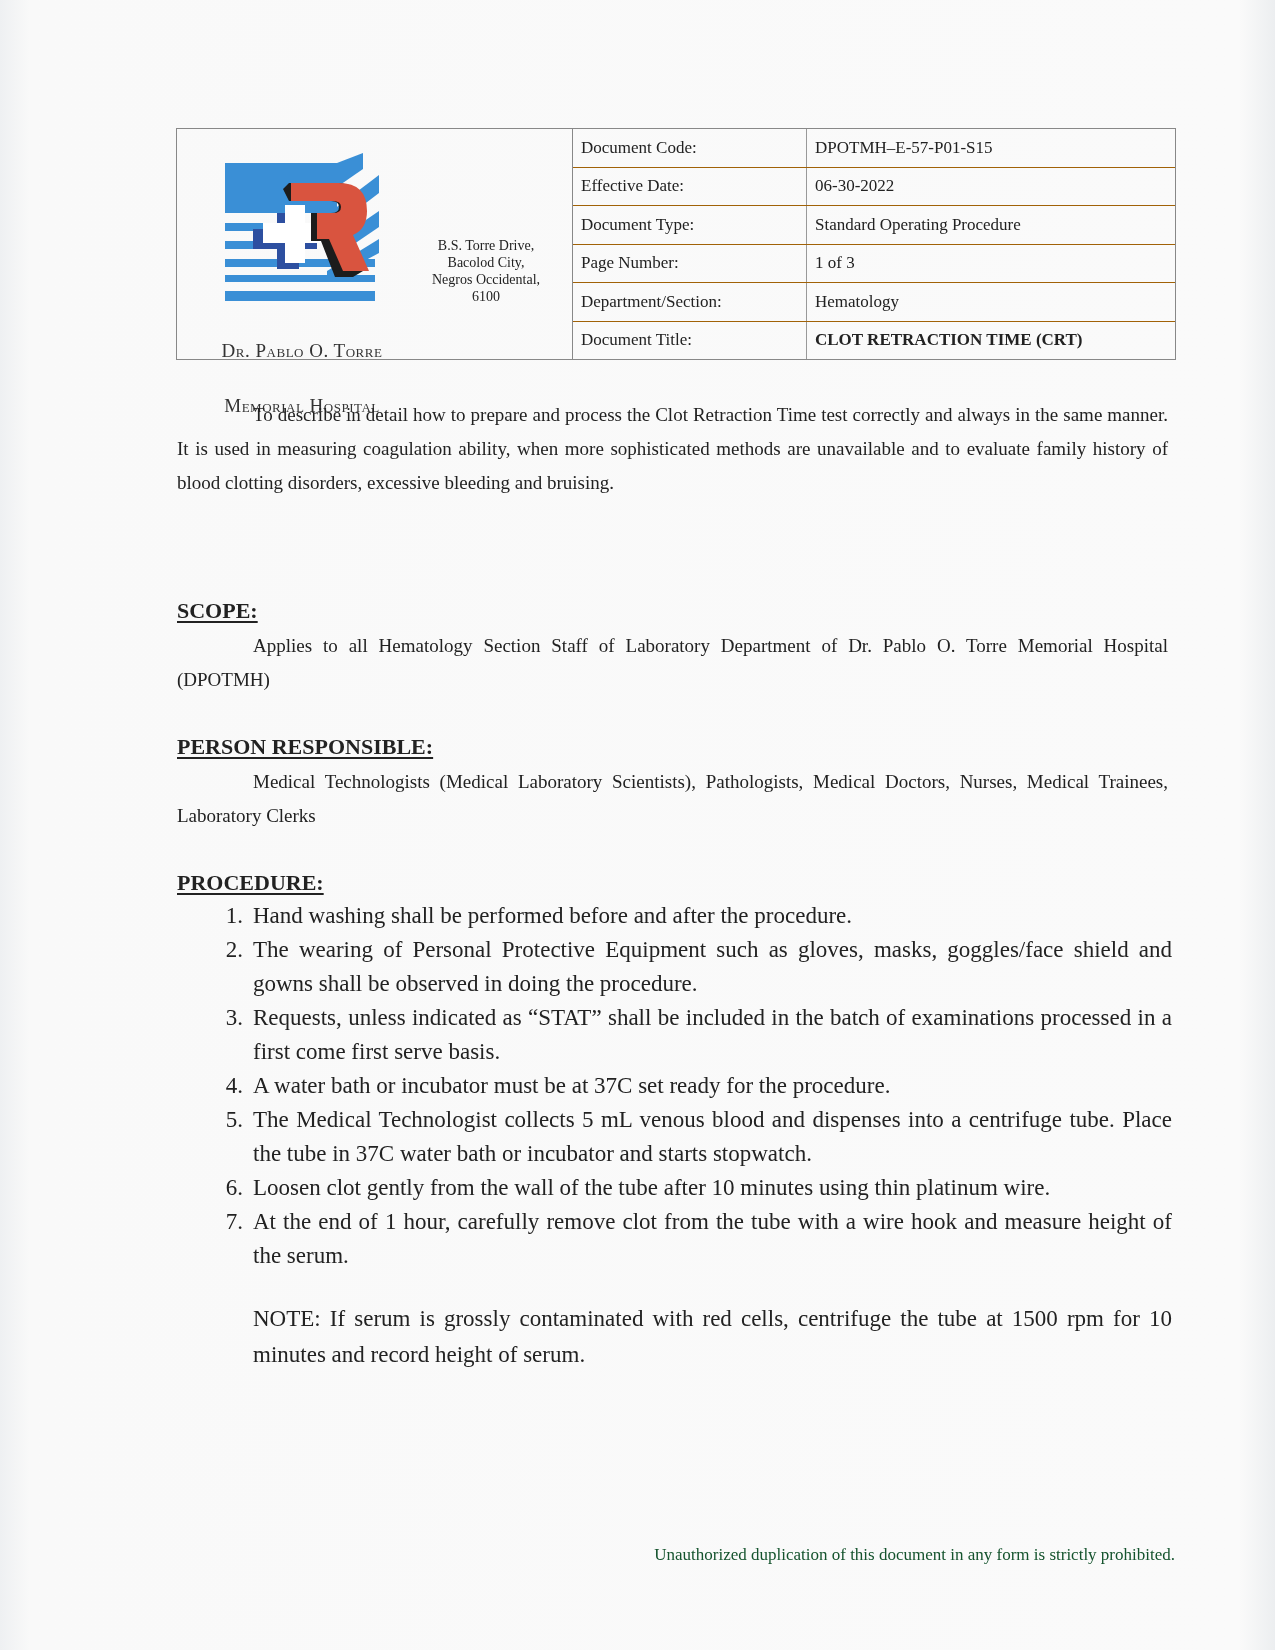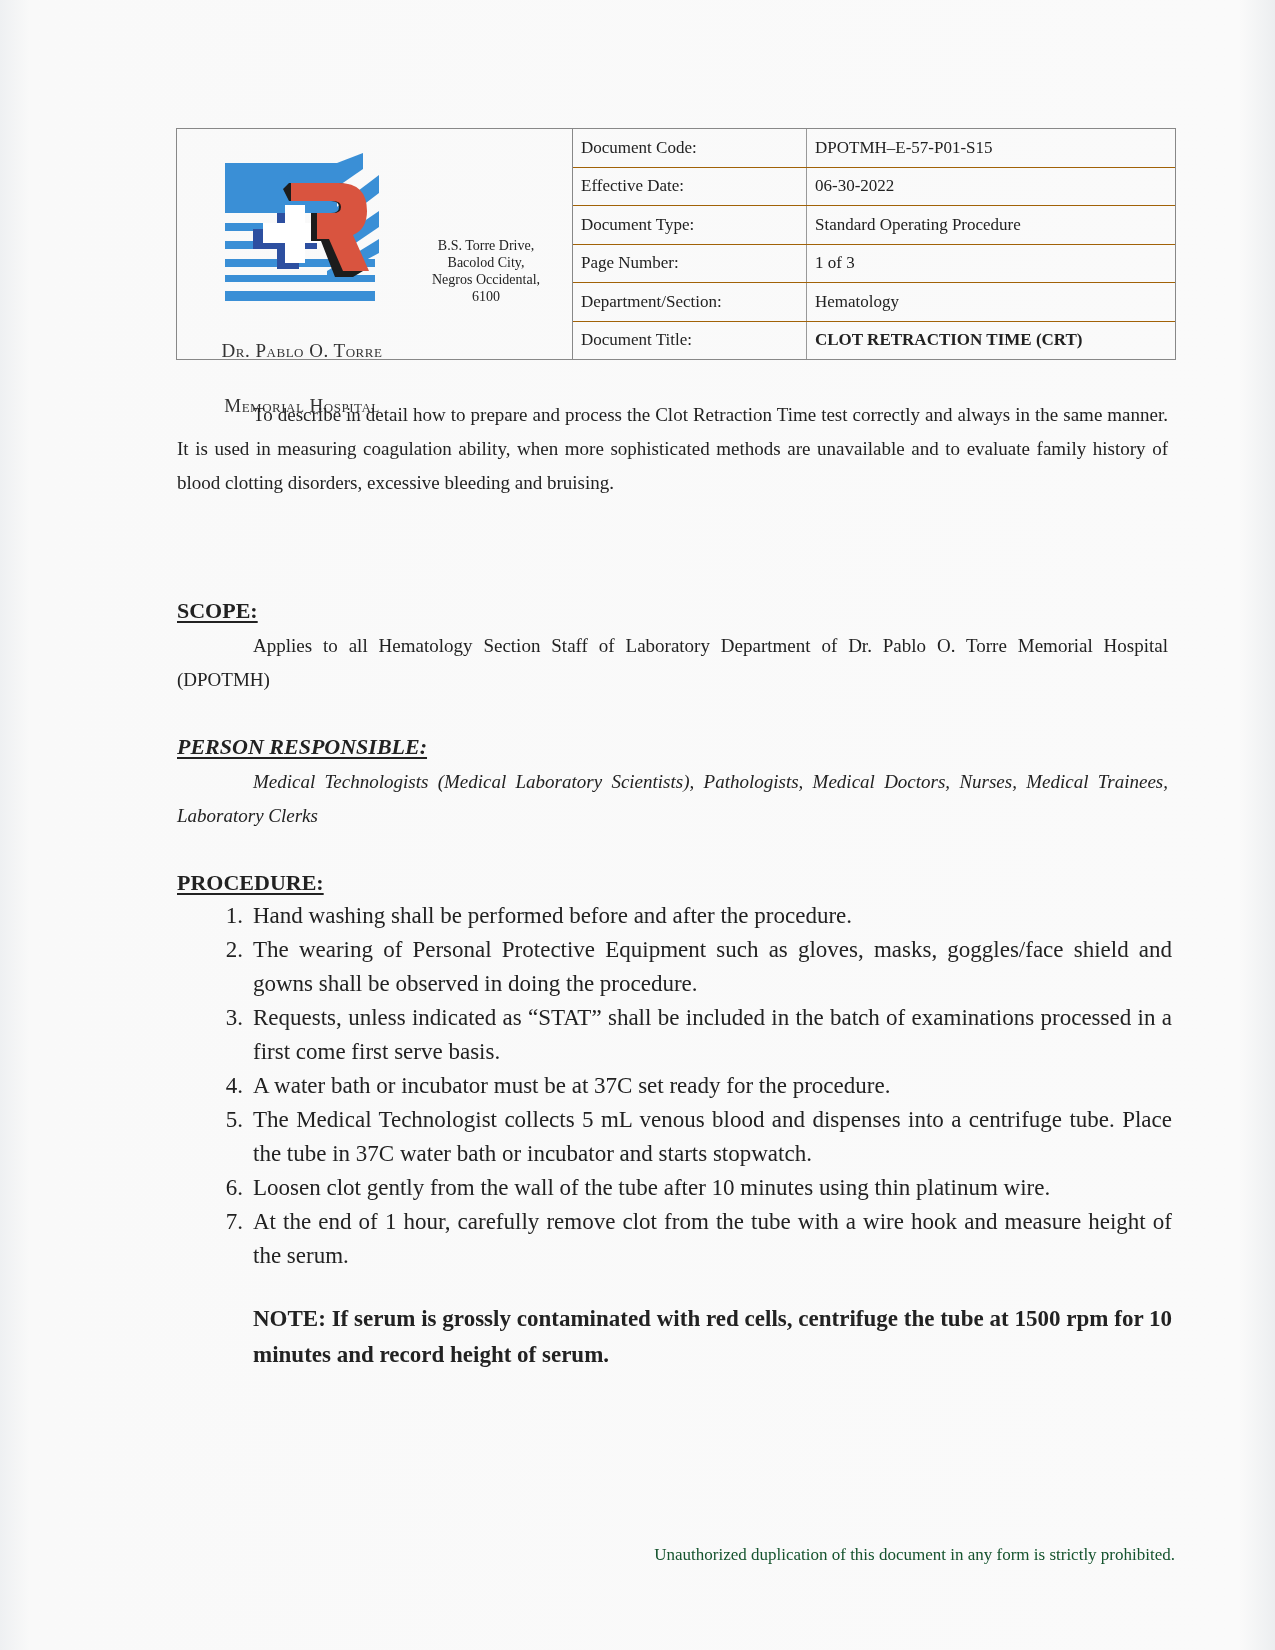--- a/index.html
+++ b/index.html
@@ -105,21 +105,20 @@
     font-size: 23px;
     line-height: 34px;
   }
   .step-num { width: 76px; text-align: right; padding-right: 10px; box-sizing: border-box; flex-shrink: 0; }
   .step-text { flex: 1; text-align: justify; }
   .note {
     margin: 28px 0 2px 76px;
     font-size: 23px;
     line-height: 36px;
     text-align: justify;
-    font-weight: bold;
   }
   .footer {
     position: absolute;
     left: 530px; top: 1545px;
     width: 645px;
     text-align: right;
     font-size: 17px;
     color: #14532d;
   }
 </style>
@@ -195,21 +194,21 @@
 
 <div class="section" style="top:394px;">
   <p class="section-body">To describe in detail how to prepare and process the Clot Retraction Time test correctly and always in the same manner. It is used in measuring coagulation ability, when more sophisticated methods are unavailable and to evaluate family history of blood clotting disorders, excessive bleeding and bruising.</p>
 </div>
 
 <div class="section" style="top:597px;">
   <h2 class="section-heading">SCOPE:</h2>
   <p class="section-body">Applies to all Hematology Section Staff of Laboratory Department of Dr. Pablo O. Torre Memorial Hospital (DPOTMH)</p>
 </div>
 
-<div class="section" style="top:733px;font-style:italic;">
+<div class="section" style="top:733px;">
   <h2 class="section-heading">PERSON RESPONSIBLE:</h2>
   <p class="section-body">Medical Technologists (Medical Laboratory Scientists), Pathologists, Medical Doctors, Nurses, Medical Trainees, Laboratory Clerks</p>
 </div>
 
 <div class="section" style="top:869px;">
   <h2 class="section-heading">PROCEDURE:</h2>
   <ol class="steps">
     <li class="step">
       <span class="step-num">1.</span>
       <span class="step-text">Hand washing shall be performed before and after the procedure.</span>

